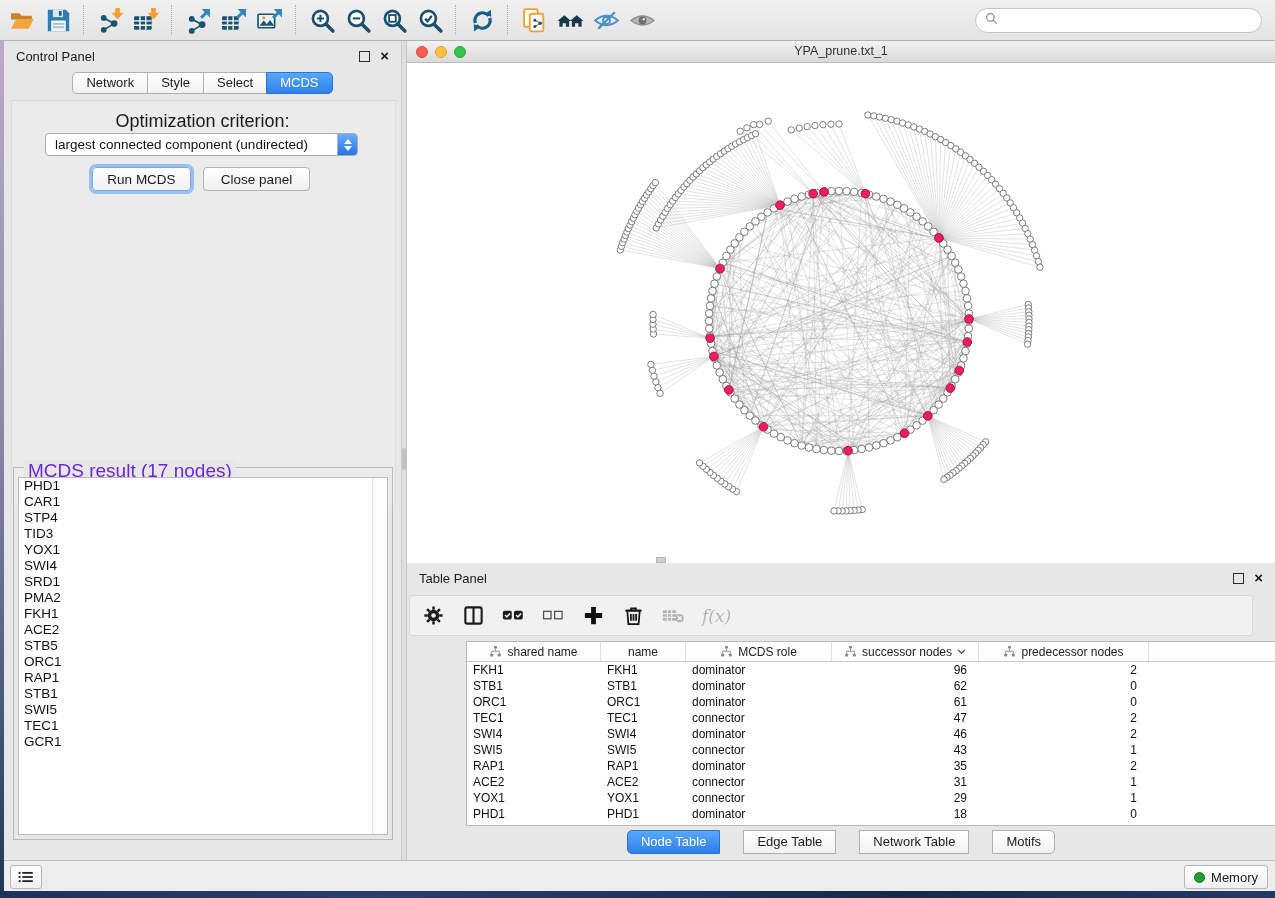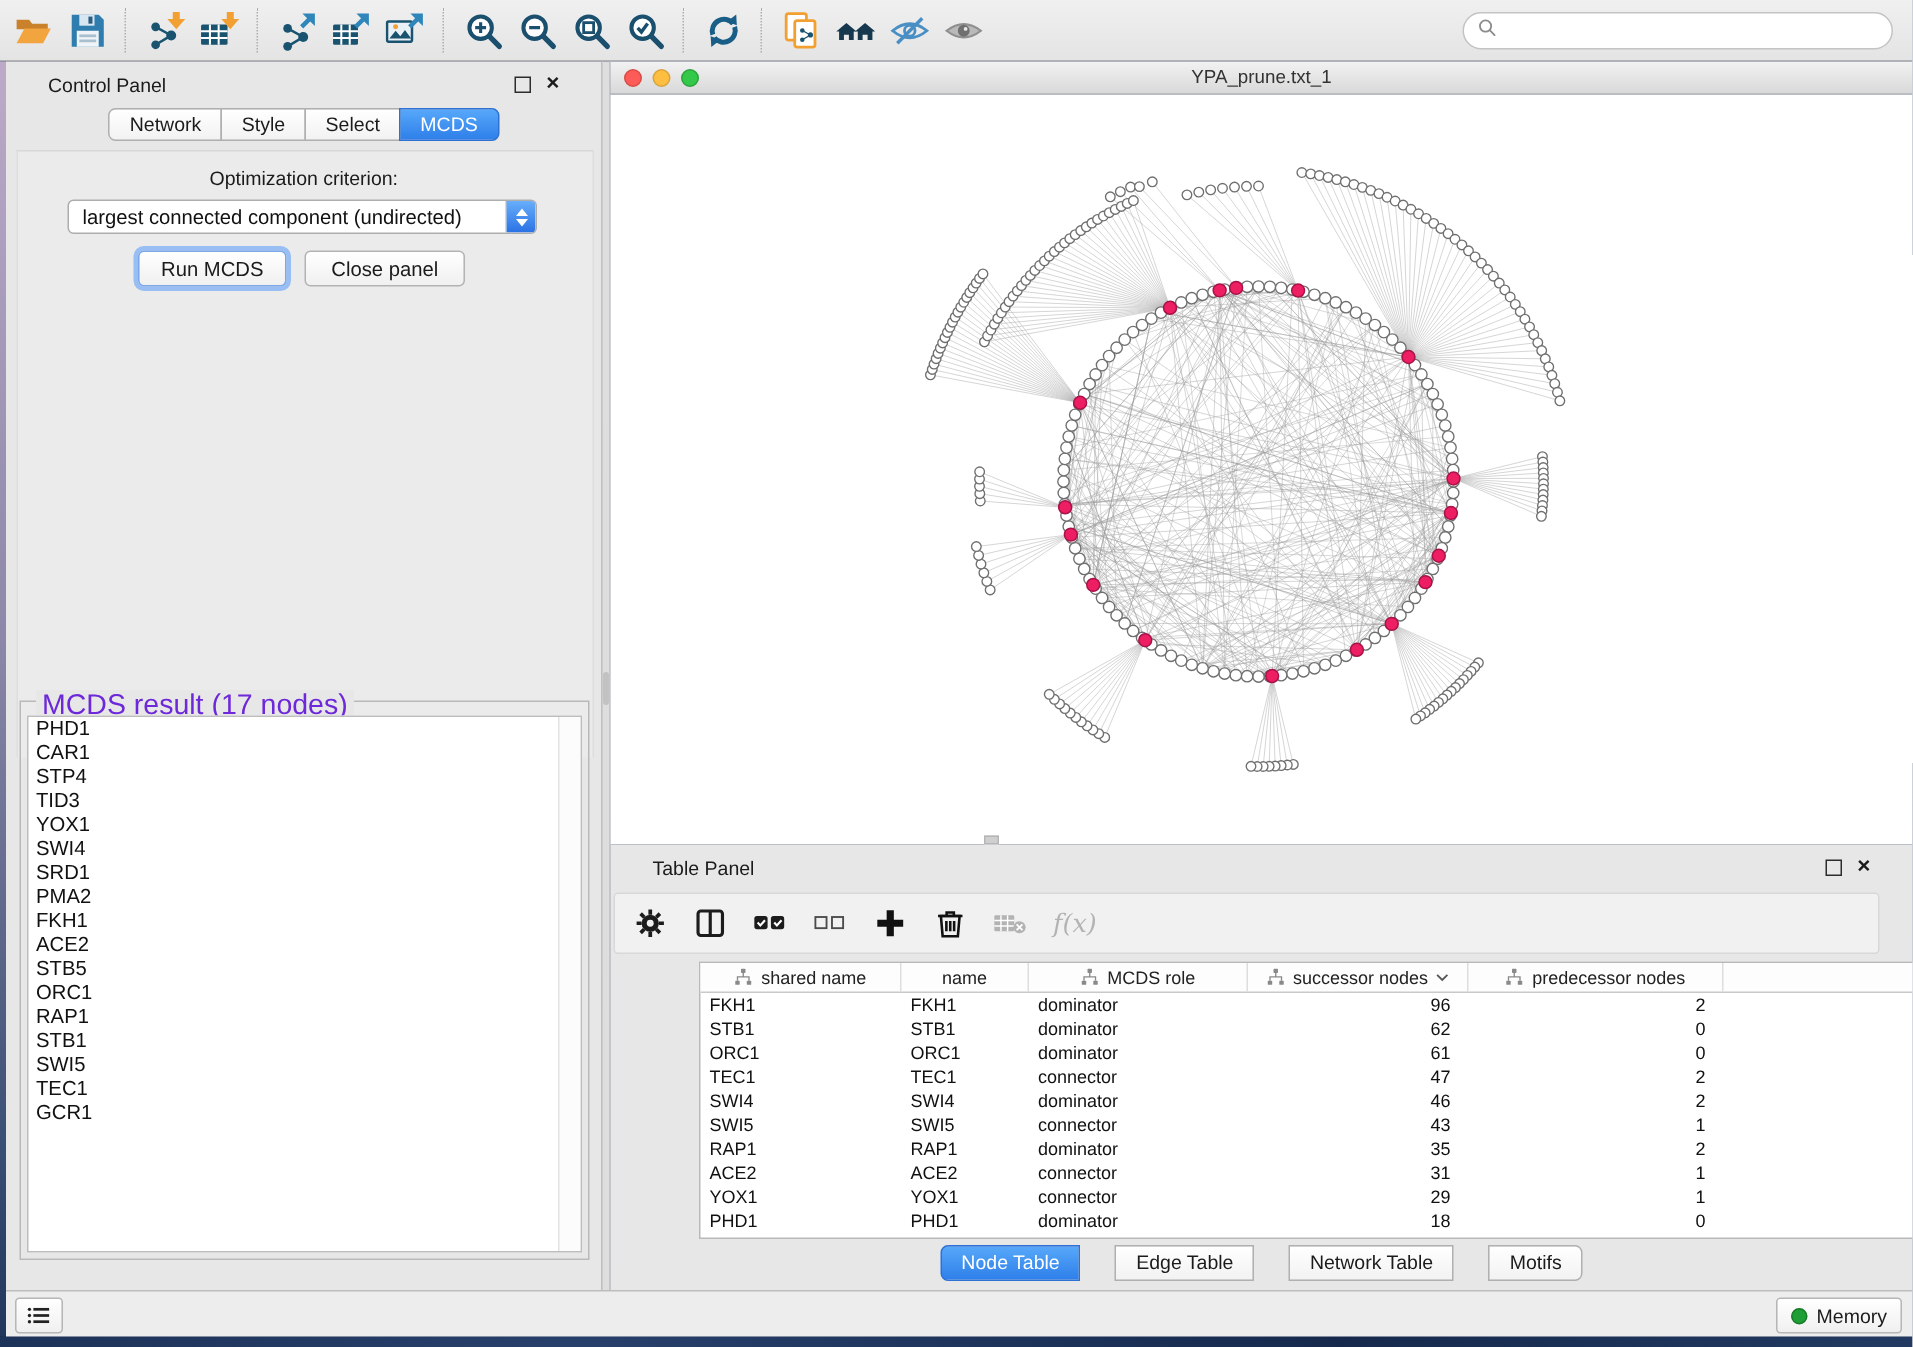--- a/index.html
+++ b/index.html
@@ -17,33 +17,33 @@
     border:1px solid #c4c4c4;border-radius:13px;display:flex;align-items:center;padding-left:8px;box-sizing:border-box;}
   .search-box svg{width:15px;height:15px;margin-right:4px;}
   .search-box input{border:none;outline:none;flex:1;font-size:13px;background:transparent;height:20px;}
   
   .left-strip{position:absolute;left:0;top:41px;width:4px;height:850px;
     background:linear-gradient(#bcaac8,#8d88a9 45%,#3a4f74 85%,#22355a);}
   .bottom-strip{position:absolute;left:0;top:891px;width:1275px;height:7px;
     background:linear-gradient(90deg,#1d3258,#27406b 30%,#16294d 70%,#223a61);}
   
   .control-panel{position:absolute;left:4px;top:41px;width:397px;height:819px;background:#e7e7e7;box-sizing:border-box;}
-  .panel-header{height:30px;display:flex;align-items:center;padding:0 28px;font-size:13px;color:#1b1b1b;justify-content:space-between;}
+  .panel-header{height:30px;display:flex;align-items:center;padding:0 12px;font-size:13px;color:#1b1b1b;justify-content:space-between;}
   .panel-header .spacer{flex:1;}
   .float-icon{width:9px;height:9px;border:1.5px solid #2c2c2c;display:inline-block;margin-right:10px;}
   .close-icon{font-weight:bold;font-size:15px;color:#1b1b1b;line-height:12px;}
   .cp-tabs{position:absolute;top:31px;left:0;width:100%;display:flex;justify-content:center;}
   .seg{height:20px;line-height:20px;padding:0 13px;font-size:13px;color:#1b1b1b;background:linear-gradient(#ffffff,#f2f2f2);
     border:1px solid #b0b0b0;margin-left:-1px;}
   .seg.first{border-radius:5px 0 0 5px;margin-left:0;}
   .seg.last{border-radius:0 5px 5px 0;}
   .seg.active{background:linear-gradient(#57a8fa,#2e7fe9);color:#fff;border-color:#2d71d4;}
   .cp-inner{position:absolute;left:7px;top:59px;width:383px;height:404px;background:#ebebeb;
     border-top:1px solid #d8d8d8;border-left:1px solid #dddddd;border-right:1px solid #dddddd;}
-  .opt-label{position:absolute;top:70px;width:100%;text-align:center;font-size:13px;color:#1b1b1b;}
+  .opt-label{position:absolute;top:70px;width:100%;text-align:center;font-size:18px;color:#1b1b1b;}
   .opt-select{position:absolute;top:92px;left:41px;width:313px;height:23px;background:#fff;border:1px solid #adadad;
     border-radius:4px;display:flex;align-items:center;overflow:hidden;box-sizing:border-box;}
   .opt-select .val{flex:1;font-size:13.5px;padding-left:9px;color:#111;white-space:nowrap;}
   .stepper{width:19px;height:100%;background:linear-gradient(#67aefb,#2a72e4);display:flex;flex-direction:column;
     align-items:center;justify-content:center;gap:2px;border-left:1px solid #9ab7e0;}
   .tri-up{width:0;height:0;border-left:4px solid transparent;border-right:4px solid transparent;border-bottom:5px solid #fff;}
   .tri-dn{width:0;height:0;border-left:4px solid transparent;border-right:4px solid transparent;border-top:5px solid #fff;}
   .mac-btn{position:absolute;height:24px;background:linear-gradient(#ffffff,#f0f0f0);border:1px solid #b3b3b3;
     border-radius:4px;font-size:13.5px;color:#1b1b1b;display:flex;align-items:center;justify-content:center;box-sizing:border-box;}
   .focus-ring{box-shadow:0 0 0 3px rgba(96,160,250,.6);border-color:#7aa8e8;}

